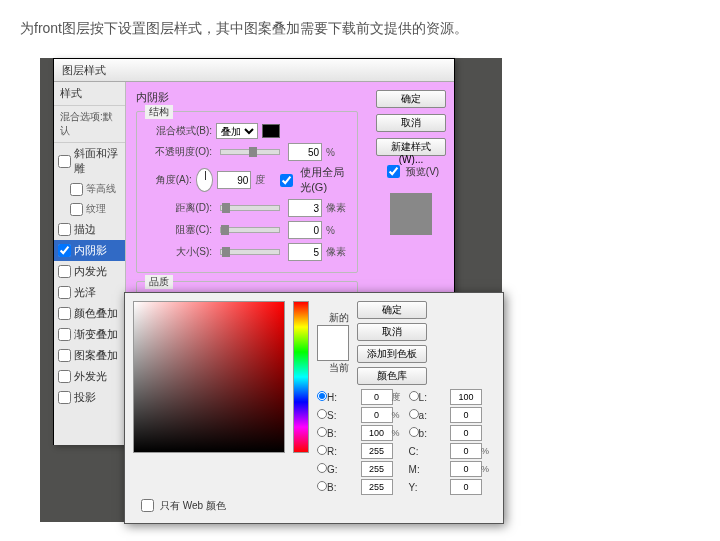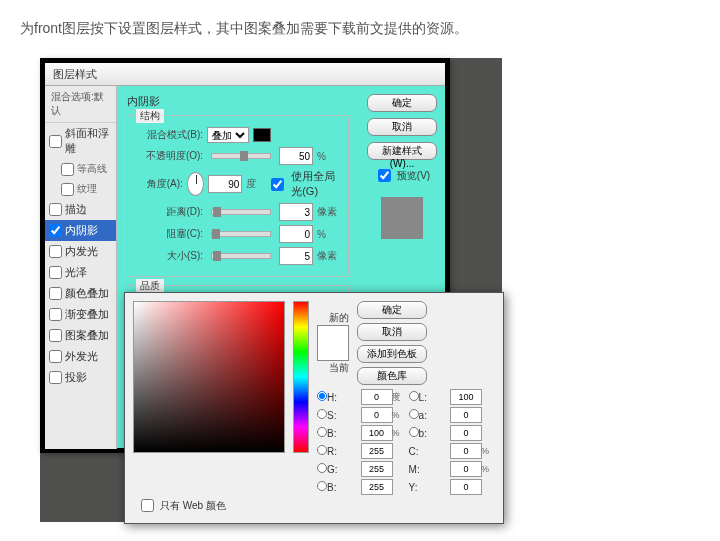--- a/index.html
+++ b/index.html
@@ -1,21 +1,21 @@
 <!DOCTYPE html>
 <html><head>
 <meta charset="utf-8">
 <style>
 body{margin:0;font-family:"Microsoft YaHei",SimSun,Arial,sans-serif;font-size:12px;background:#fff;color:#333}
 .page{padding:20px}
 .step-title{font-size:18px;color:#555;margin-bottom:12px}
 .step-desc{font-size:14px;color:#555;margin-bottom:20px}
 .screenshot{position:relative;width:462px;height:464px;margin-left:20px;background:#50504e}
 
-.d1{position:absolute;left:0;top:0;width:400px;height:385px;background:#5eead4;border:5px solid #000000;box-shadow:2px 2px 6px rgba(0,0,0,.3)}
+.d1{position:absolute;left:13px;top:0;width:400px;height:385px;background:#f0abfc;border:1px solid #000000;box-shadow:2px 2px 6px rgba(0,0,0,.3)}
 .titlebar{height:22px;background:linear-gradient(#fdfdfd,#e4e4e4);border-bottom:1px solid #aaa;padding-left:8px;line-height:22px;font-size:11px;color:#333}
 .d1-body{display:flex;height:calc(100% - 22px)}
 .sidebar{width:88px;border-right:1px solid #bbb;background:#eaeaea;display:flex;flex-direction:column;font-size:11px}
 .sb-hdr{padding:4px 6px;border-bottom:1px solid #ccc}
 .sb-sub{padding:4px 6px;border-bottom:1px solid #ccc;font-size:10px;color:#555}
 .sb-item{display:flex;align-items:center;padding:3px 4px;gap:3px}
 .sb-item input{margin:0}
 .sb-item.sel{background:#316ac5;color:#fff}
 .sb-item.ind{padding-left:16px;font-size:10px;color:#666}
 .center{flex:1;padding:8px 10px;font-size:11px}
@@ -25,21 +25,21 @@
 .row label{width:68px;text-align:right;font-size:10px;color:#444}
 .slider{flex:1;height:4px;background:#ddd;border:1px solid #aaa;position:relative;margin:0 4px}
 .slider .thumb{position:absolute;top:-3px;width:8px;height:10px;background:#888;left:48%}
 .numbox{width:28px;height:14px;border:1px solid #999;font-size:10px;text-align:right;background:#fff}
 .unit{font-size:10px;color:#555;width:24px}
 select{font-size:10px;height:16px;border:1px solid #999;background:#fff}
 .swatch{width:16px;height:12px;border:1px solid #666;background:#000}
 .dial{width:22px;height:22px;border:1px solid #999;border-radius:50%;background:#fff;position:relative}
 .dial:after{content:"";position:absolute;width:1px;height:9px;background:#333;left:50%;top:2px}
 .btns{width:78px;padding:8px;display:flex;flex-direction:column;gap:6px;align-items:center}
-.btn{width:70px;height:18px;font-size:10px;border:1px solid #888;background:linear-gradient(#fdfdfd,#e4e4e4);border-radius:7px;cursor:pointer}
+.btn{width:70px;height:18px;font-size:10px;border:1px solid #888;background:linear-gradient(#fdfdfd,#e4e4e4);border-radius:2px;cursor:pointer}
 .prev-box{width:40px;height:40px;border:1px solid #888;background:#888;margin-top:6px}
 .txtbtn{font-size:10px;border:1px solid #999;background:linear-gradient(#fdfdfd,#e4e4e4);padding:2px 8px;cursor:pointer}
 .patt{width:26px;height:18px;border:1px solid #888;background:linear-gradient(135deg,#ccc 0,#fff 50%,#ccc 100%)}
 
 .d2{position:absolute;left:84px;top:234px;width:378px;height:230px;background:#f0f0f0;border:1px solid #555;box-shadow:2px 2px 10px rgba(0,0,0,.5)}
 .d2 .titlebar{background:linear-gradient(#fff,#d8e4f0)}
 .d2 .close{float:right;width:30px;height:14px;margin:3px 4px 0 0;background:#c75050;color:#fff;font-size:9px;text-align:center;border:1px solid #a33;line-height:13px}
 .d2-body{display:flex;padding:8px;gap:8px;height:calc(100% - 38px)}
 .sv{width:150px;height:150px;border:1px solid #999;background:linear-gradient(to bottom,transparent,#000),linear-gradient(to right,#fff,red)}
 .hue{width:14px;height:150px;border:1px solid #999;background:linear-gradient(to bottom,red,#ff0,#0f0,#0ff,#00f,#f0f,red)}
@@ -59,20 +59,21 @@
 
 <div class="page">
   <div class="step-desc">为front图层按下设置图层样式，其中图案叠加需要下载前文提供的资源。</div>
 
   <div class="screenshot">
 
     <div class="d1">
       <div class="titlebar">图层样式</div>
       <div class="d1-body">
         <div class="sidebar">
+          <div class="sb-hdr">样式</div>
           <div class="sb-sub">混合选项:默认</div>
           <div class="sb-item">
               <input type="checkbox" style="">
               <span>斜面和浮雕</span>
             </div>
           <div class="sb-item ind">
               <input type="checkbox" style="">
               <span>等高线</span>
             </div>
           <div class="sb-item ind">

